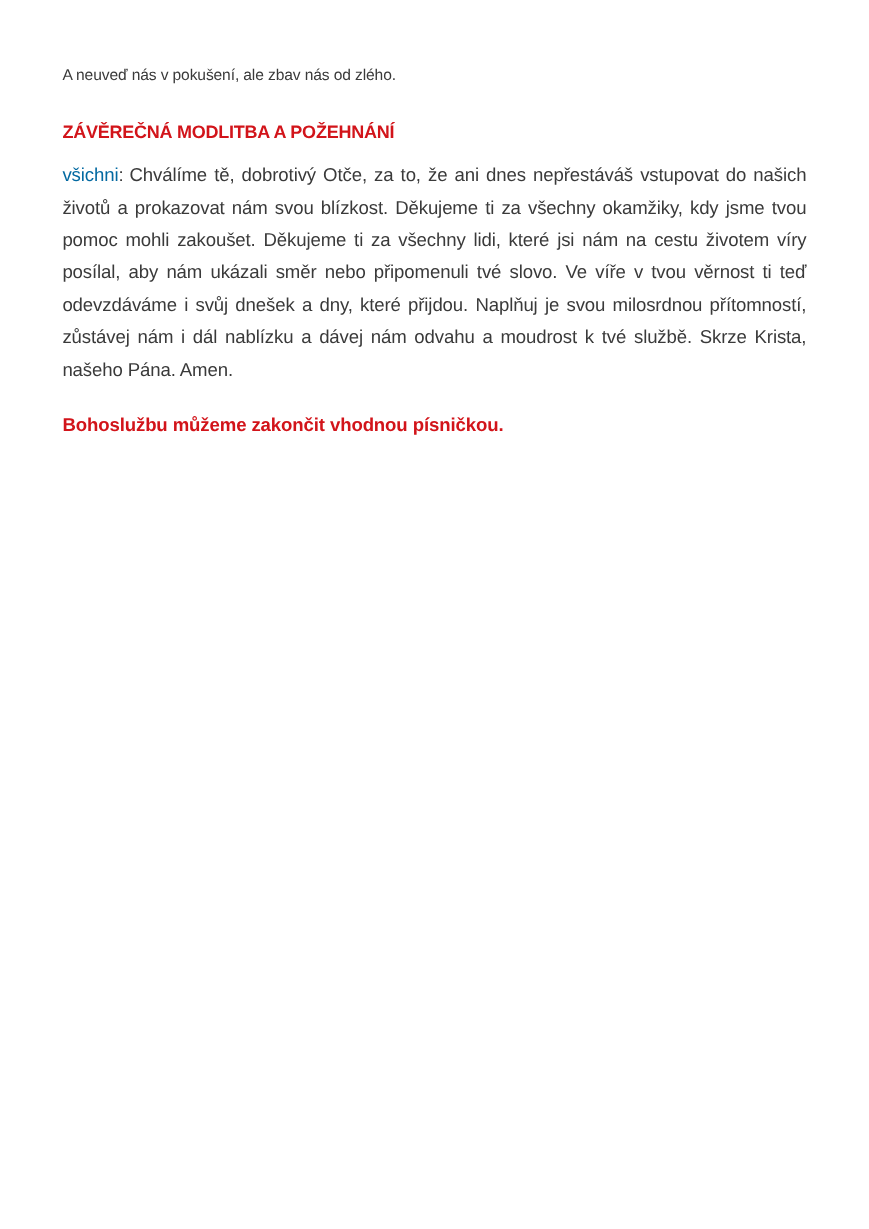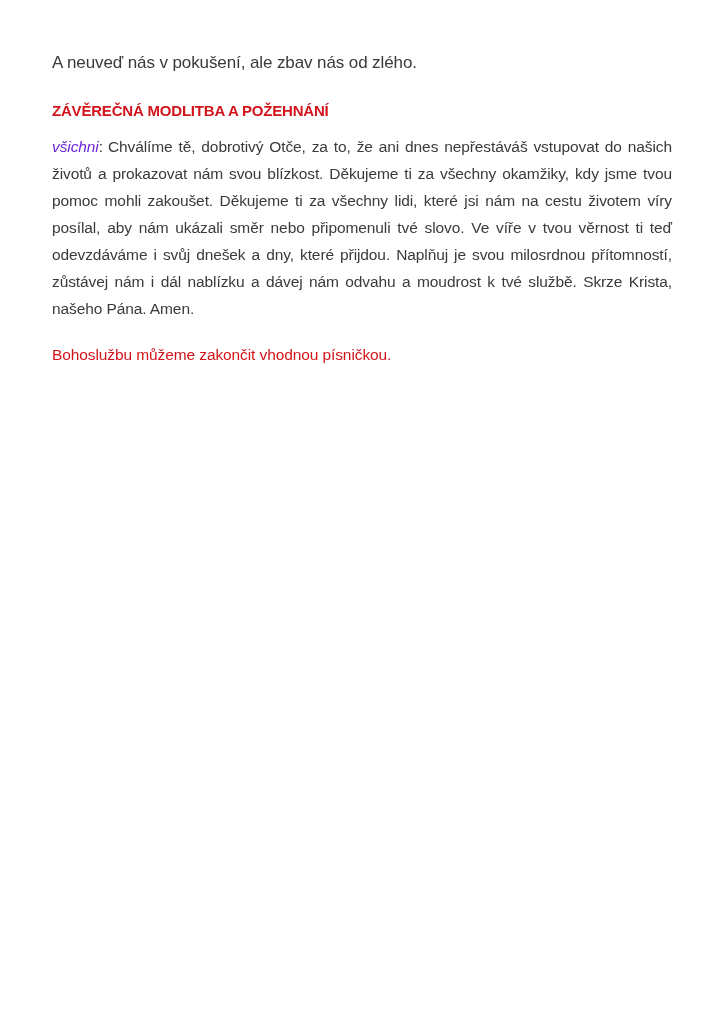--- a/index.html
+++ b/index.html
@@ -16,21 +16,21 @@
     font-family: "Liberation Sans", "DejaVu Sans", sans-serif;
   }
   .content {
     position: absolute;
     left: 52px;
     right: 52px;
     top: 50px;
   }
   .pre-line {
     margin: 0;
-    font-size: 17px;
+    font-size: 13px;
     line-height: 26px;
     color: #3a3a3a;
     letter-spacing: -0.1px;
   }
   .section-heading {
     margin: 23px 0 10px 0;
     font-size: 15px;
     line-height: 24px;
     font-weight: 700;
     color: #d2141a;
@@ -38,22 +38,21 @@
   }
   .prayer-paragraph {
     margin: 0 0 14px 0;
     font-size: 15.5px;
     line-height: 27px;
     color: #3a3a3a;
     text-align: justify;
     letter-spacing: -0.1px;
   }
   .label-red {
-    color: #6d28d9;
-    font-style: italic;
+    color: #0369a1;
   }
   .label-sep {
     color: #3a3a3a;
   }
   .para-text {
     margin-left: 5px;
   }
   .dialogue-block {
     margin-top: 24px;
   }
@@ -63,20 +62,21 @@
     line-height: 26px;
     color: #3a3a3a;
     letter-spacing: -0.1px;
   }
   .rubric-note {
     margin: 20px 0 0 0;
     font-size: 15.5px;
     line-height: 26px;
     color: #d2141a;
     letter-spacing: -0.1px;
+    font-weight: bold;
   }
 </style>
 </head>
 <body>
 
 <div class="page">
   <div class="content">
 
     <p class="pre-line">A neuveď nás v pokušení, ale zbav nás od zlého.</p>
 

